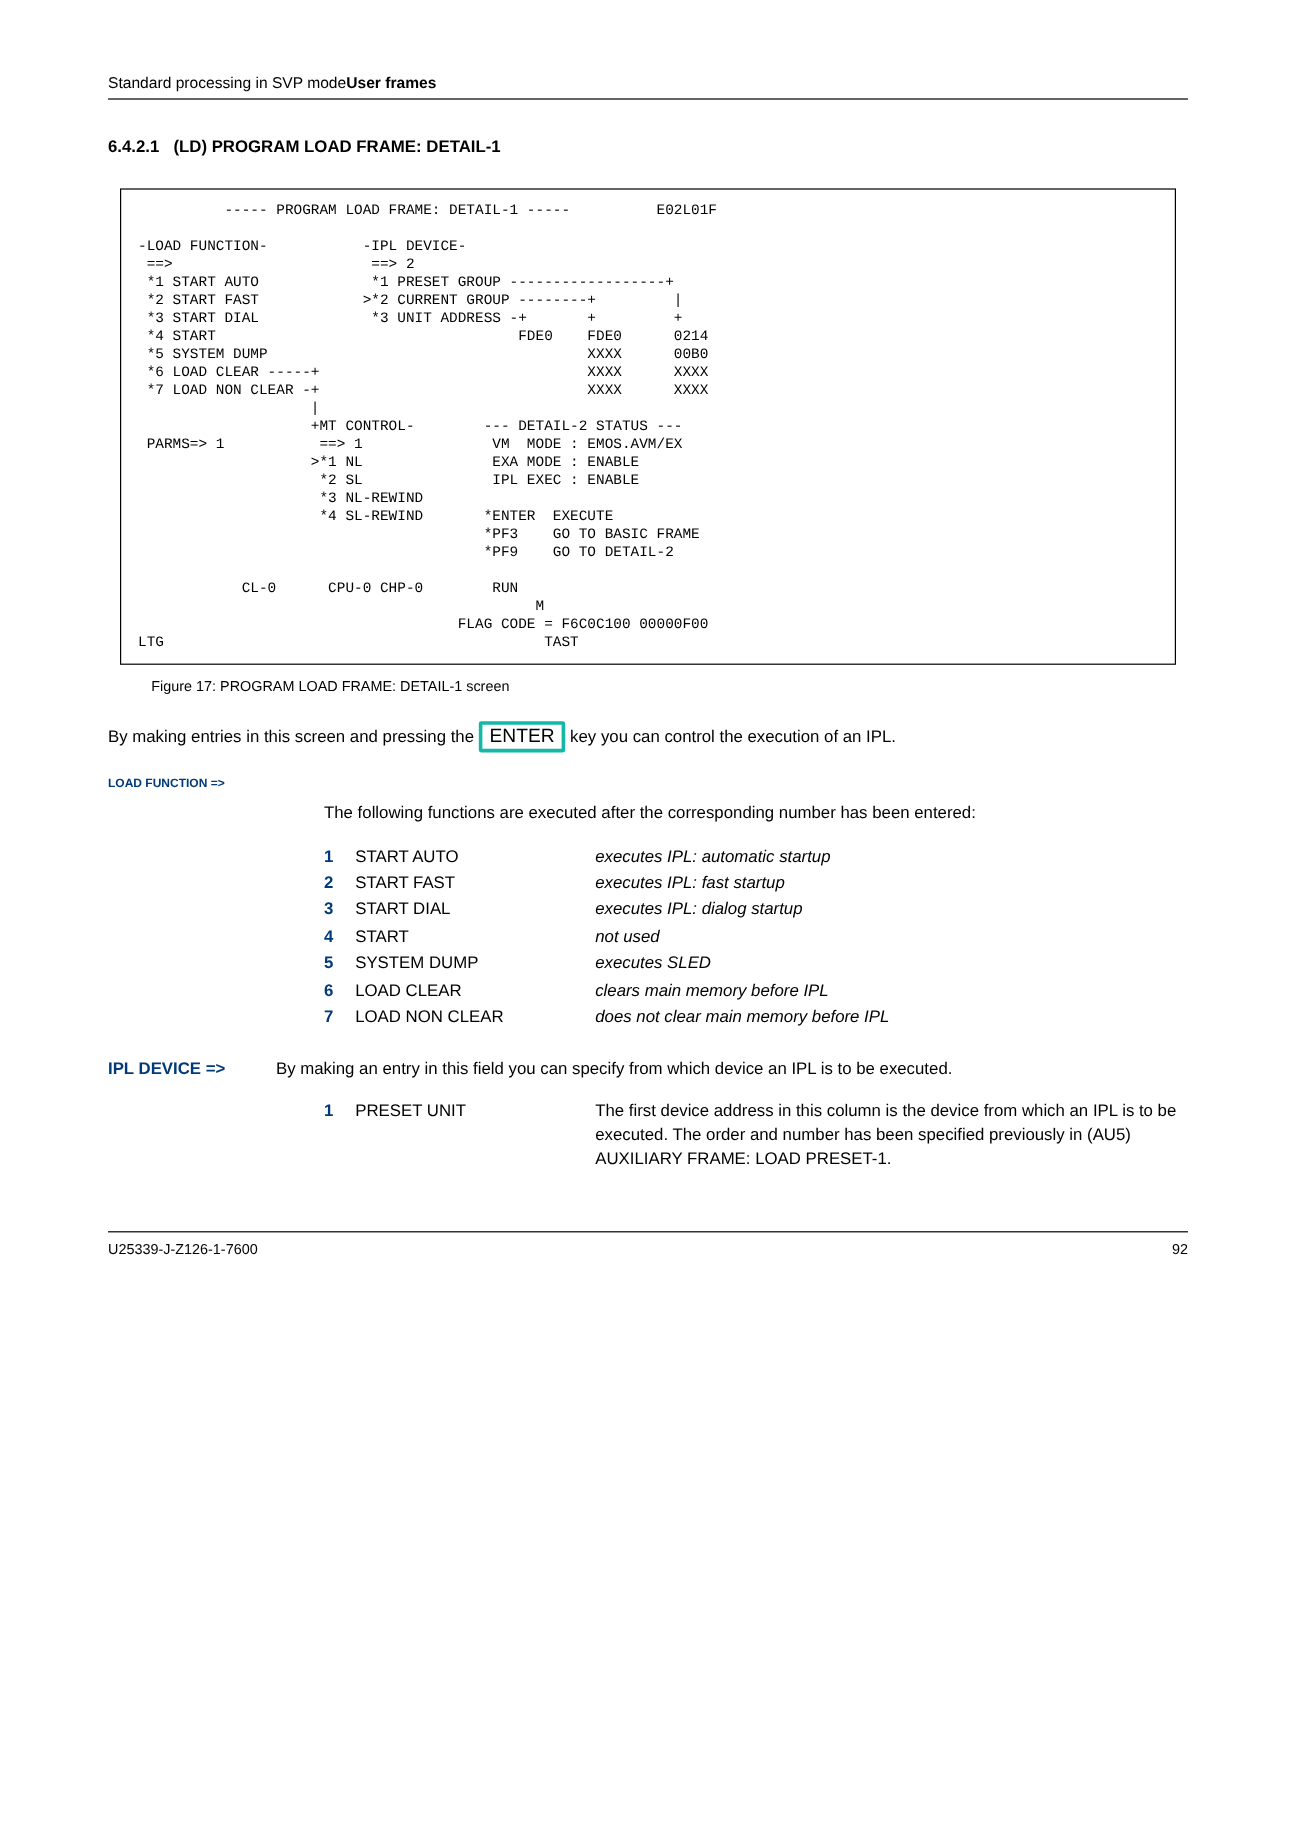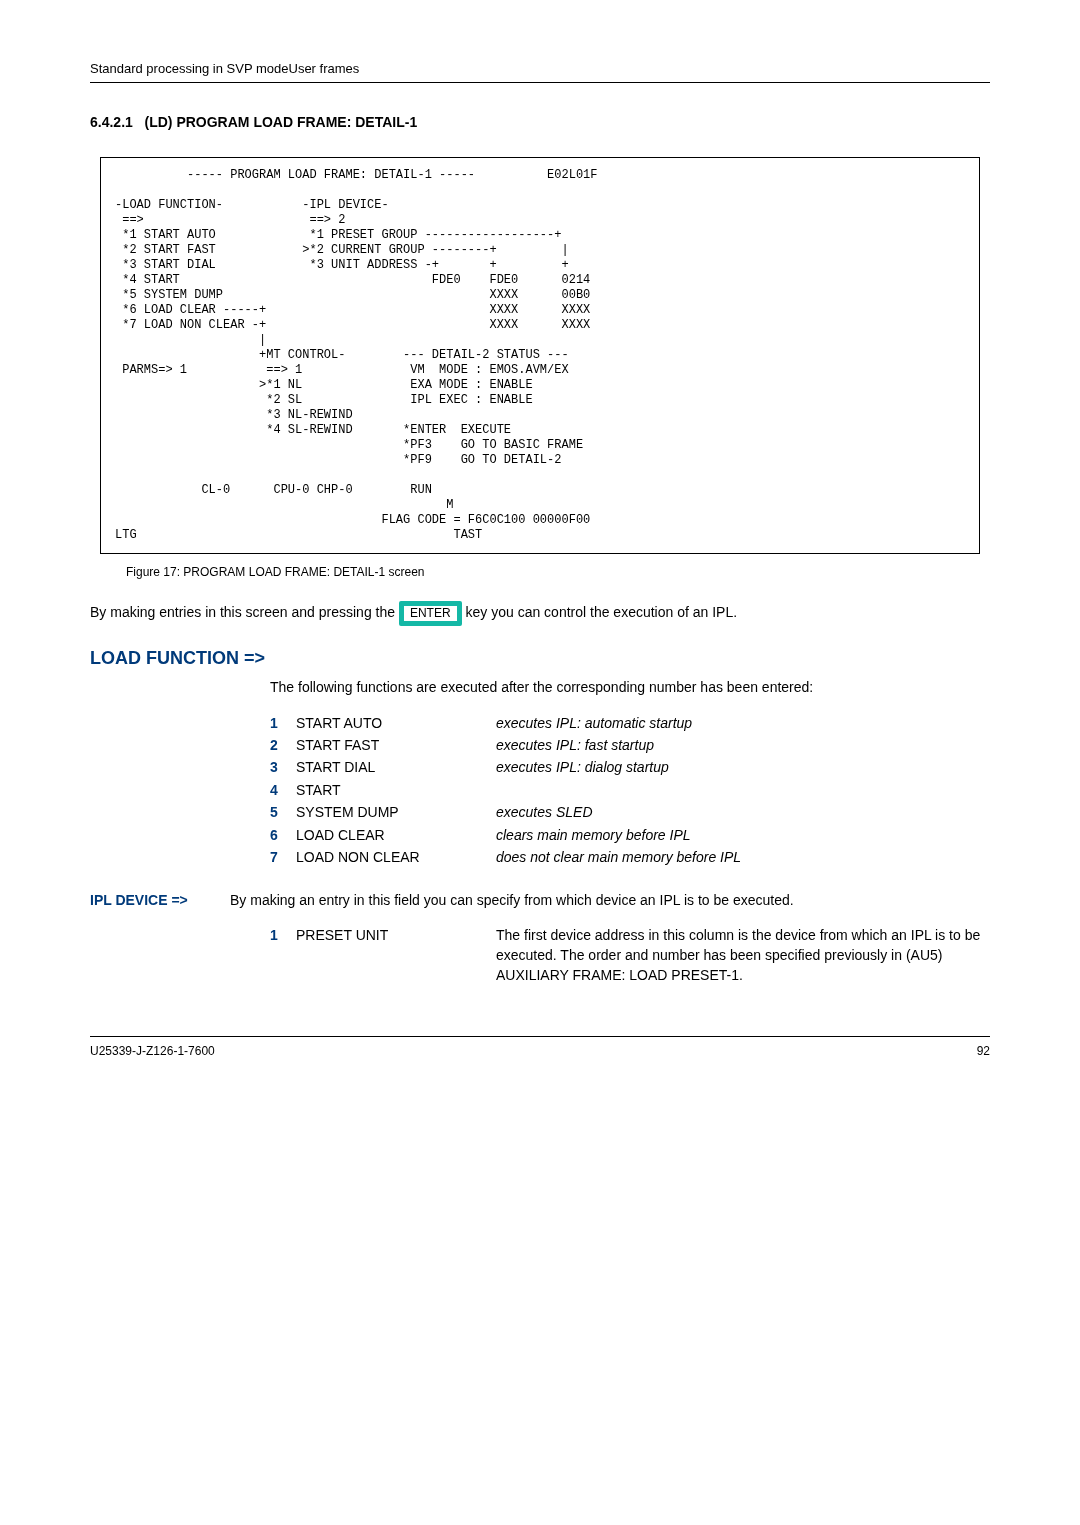--- a/index.html
+++ b/index.html
@@ -40,30 +40,30 @@
     margin-left: 36px;
     margin-bottom: 20px;
   }
   .body-text {
     font-size: 14px;
     margin-bottom: 20px;
     line-height: 1.45;
   }
   .key {
     display: inline-block;
-    border: 5px solid #14b8a6;
+    border: 3px solid #14b8a6;
     padding: 0 6px;
-    font-size: 12px;
+    font-size: 16px;
     border-radius: 2px;
     line-height: 1.3;
   }
   .heading-blue {
     color: #003a7a;
     font-weight: bold;
-    font-size: 18px;
+    font-size: 10px;
     margin-bottom: 6px;
   }
   .indent-block {
     margin-left: 180px;
     font-size: 14px;
     margin-bottom: 14px;
     line-height: 1.45;
   }
   .list-row {
     display: flex;
@@ -119,21 +119,21 @@
     padding-top: 6px;
     margin-top: 50px;
     font-size: 12px;
   }
 </style>
 </head>
 <body>
 
 <div class="header-line">
   <span>Standard processing in SVP mode</span>
-  <span style="font-weight:normal">User frames</span>
+  <span style="font-weight:bold">User frames</span>
 </div>
 
 <div class="section-num">
   <span>6.4.2.1</span>&nbsp;&nbsp;&nbsp;<span>(LD) PROGRAM LOAD FRAME: DETAIL-1</span>
 </div>
 
 <div class="terminal-box">          ----- PROGRAM LOAD FRAME: DETAIL-1 -----          E02L01F
 
 -LOAD FUNCTION-           -IPL DEVICE-
  ==&gt;                       ==&gt; 2
@@ -179,20 +179,21 @@
   <div class="list-desc">executes IPL: fast startup</div>
 </div>
 <div class="list-row">
   <div class="list-num">3</div>
   <div class="list-label">START DIAL</div>
   <div class="list-desc">executes IPL: dialog startup</div>
 </div>
 <div class="list-row">
   <div class="list-num">4</div>
   <div class="list-label">START</div>
+  <div class="list-desc">not used</div>
 </div>
 <div class="list-row">
   <div class="list-num">5</div>
   <div class="list-label">SYSTEM DUMP</div>
   <div class="list-desc">executes SLED</div>
 </div>
 <div class="list-row">
   <div class="list-num">6</div>
   <div class="list-label">LOAD CLEAR</div>
   <div class="list-desc">clears main memory before IPL</div>

